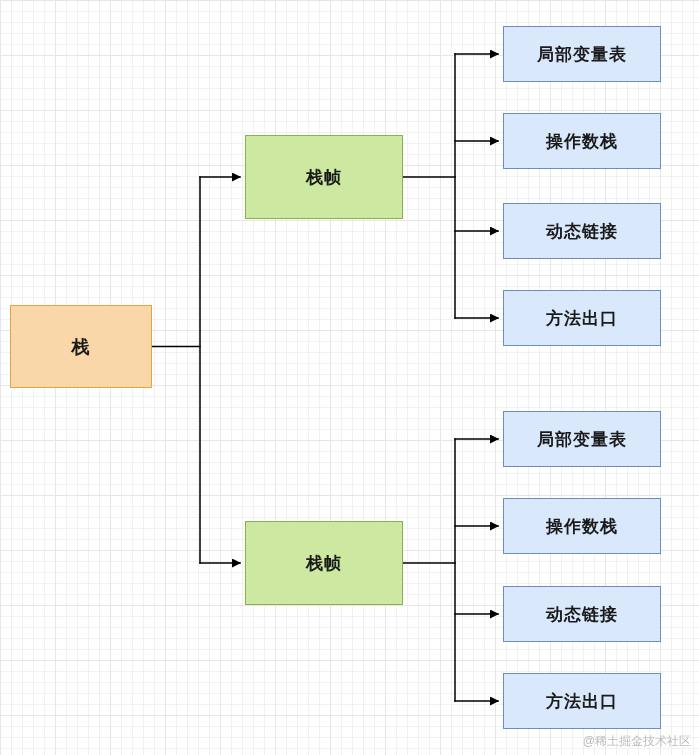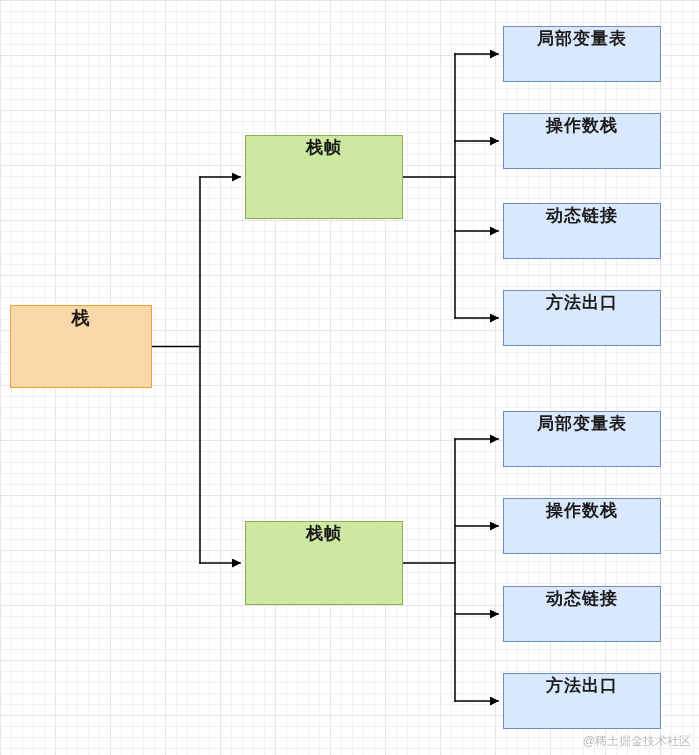--- a/index.html
+++ b/index.html
@@ -28,21 +28,21 @@
   }
   .edges line {
     stroke: var(--connector, #000000);
     stroke-width: 1.5;
     stroke-linecap: square;
   }
   #arrowhead path { fill: var(--connector, #000000); }
   .node {
     position: absolute;
     display: flex;
-    align-items: flex-start;
+    align-items: center;
     justify-content: center;
     font-weight: bold;
     color: #1a1a1a;
     font-size: 17px;
     border: 1.5px solid #000;
     letter-spacing: 1px;
   }
   .node.root {
     background: var(--root-fill, #FAD7A8);
     border-color: var(--root-border, #E8A33D);

